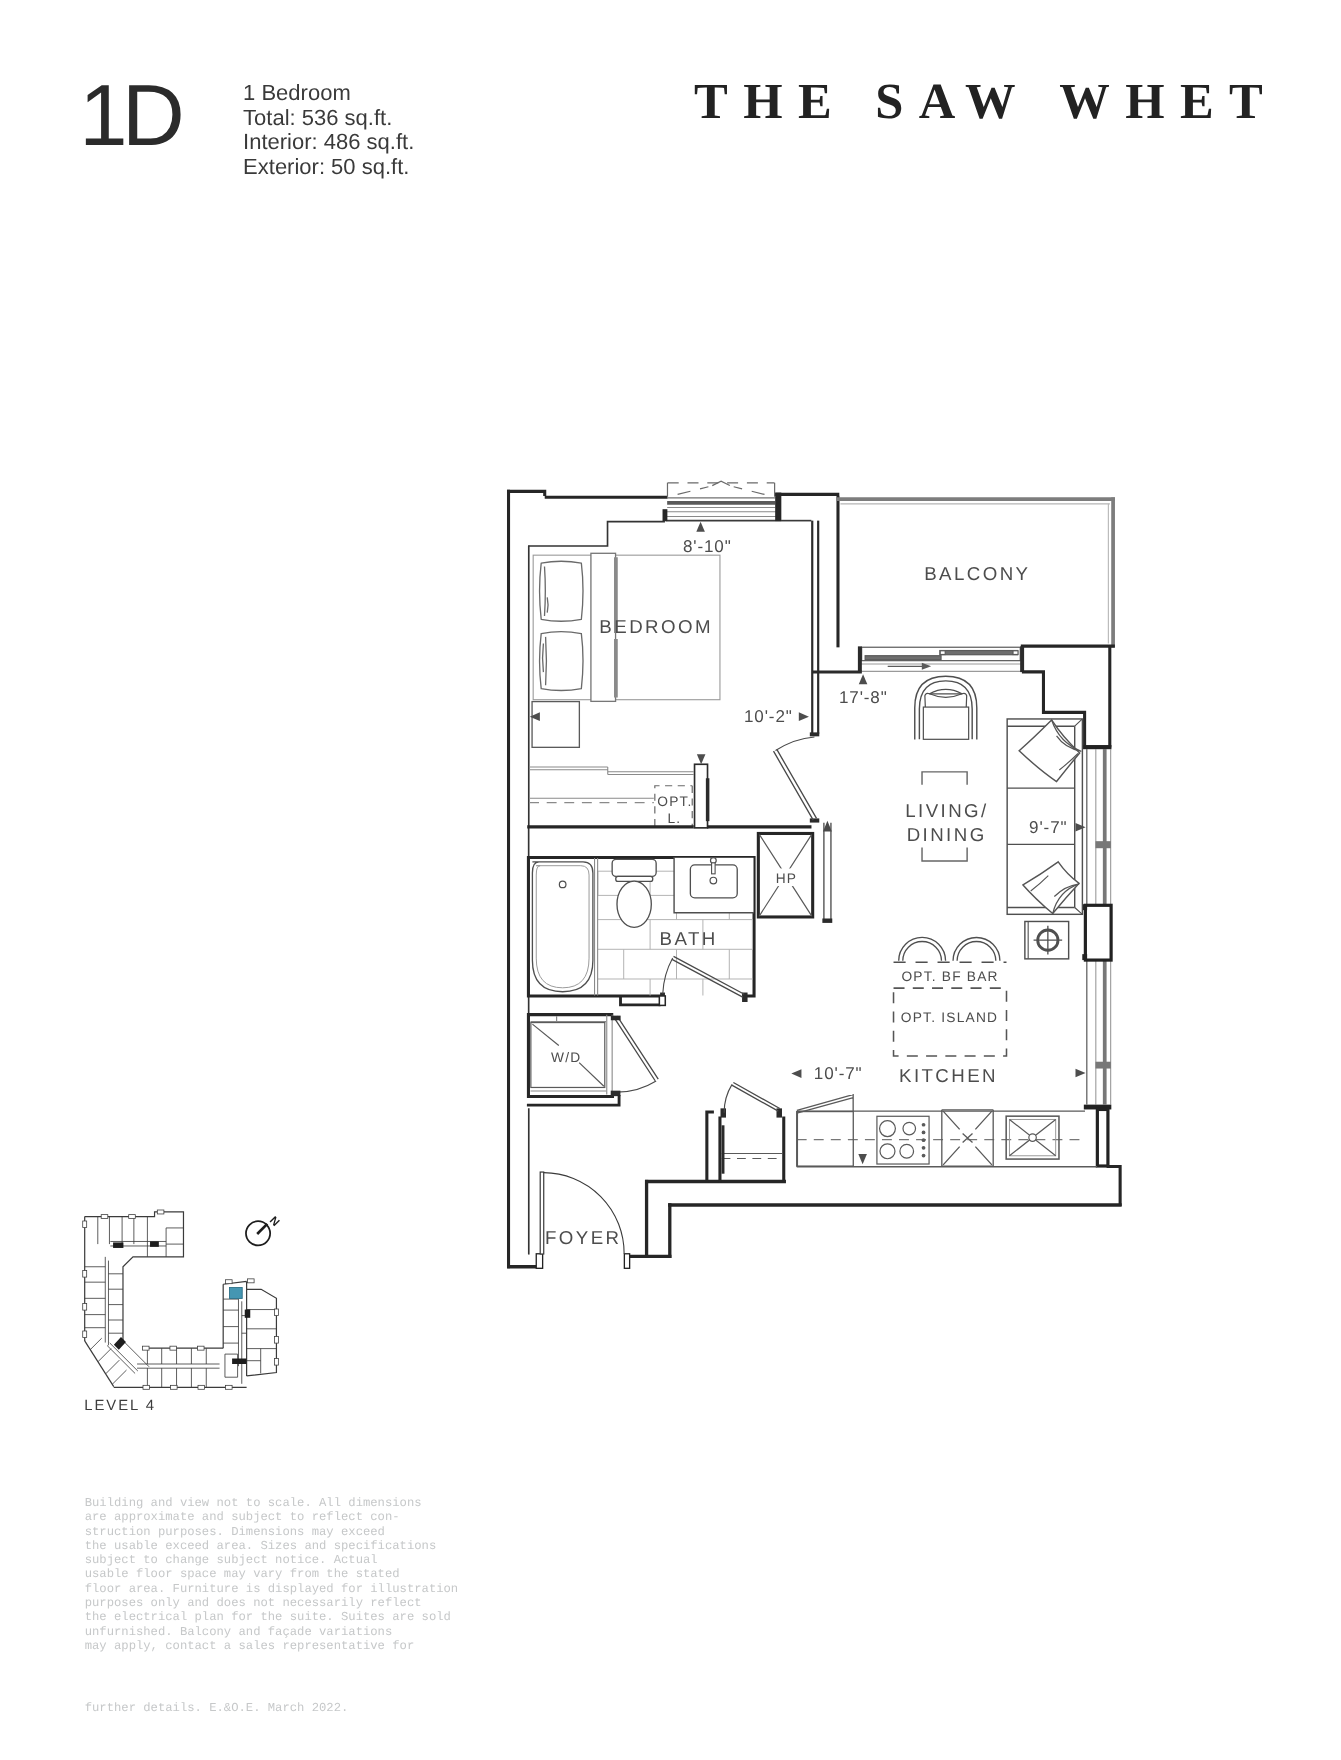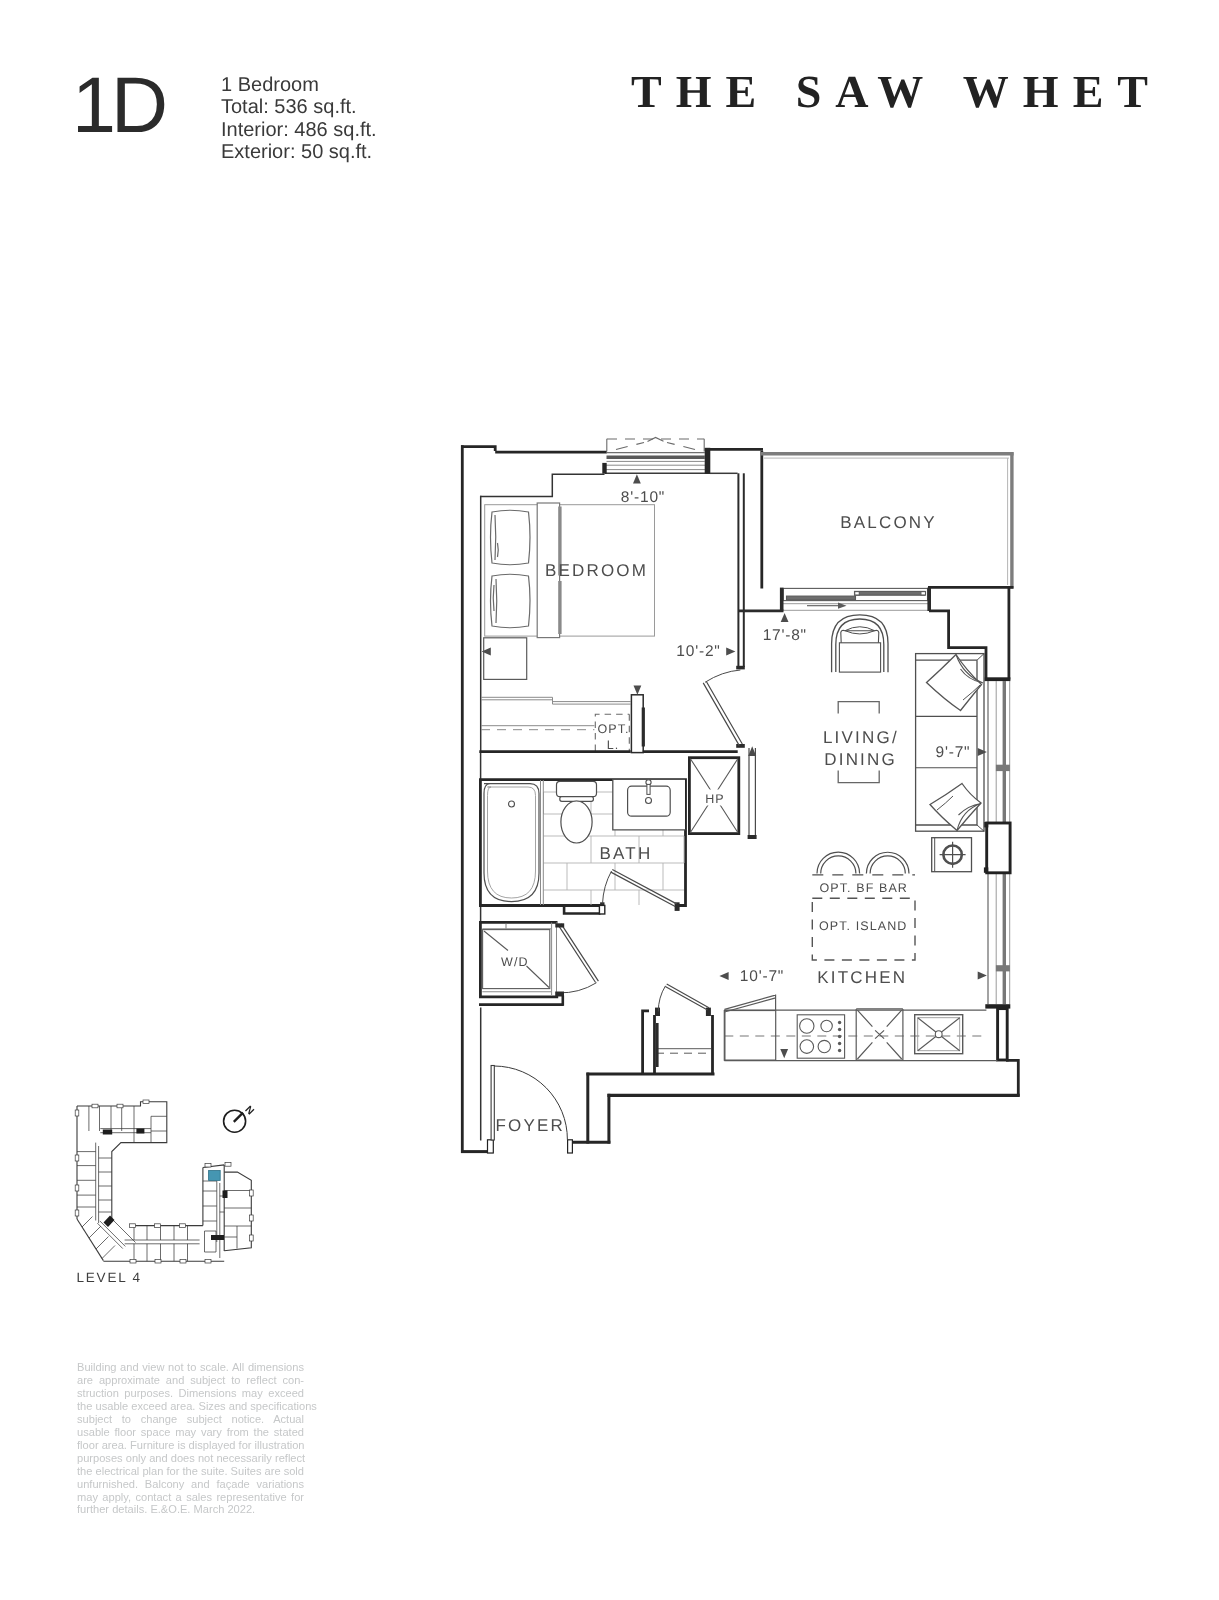--- a/index.html
+++ b/index.html
@@ -3,22 +3,22 @@
 <meta charset="utf-8">
 <style>
 html,body{margin:0;padding:0;background:#ffffff;}
 body{width:1219px;height:1600px;position:relative;font-family:"Liberation Sans",sans-serif;}
 svg{transform:translateZ(0);}
 svg text{font-family:"Liberation Sans",sans-serif;text-rendering:geometricPrecision;}
 .room{font-size:17px;letter-spacing:2.2px;fill:#4d4d4d;}
 .small{font-size:12.5px;letter-spacing:1.1px;fill:#4d4d4d;}
 .dim{font-size:15.5px;letter-spacing:0.8px;fill:#4d4d4d;}
 .disc{position:absolute;left:77px;top:1361px;width:227px;color:#c6c8c9;font-size:11.1px;line-height:12.95px;}
-.disc div{text-align:justify;text-align-last:justify;white-space:nowrap;}
-.disc div.last{text-align-last:left;}
+.disc div{text-align:justify;text-align-last:justify;white-space:nowrap;font-family:Liberation Mono, monospace;}
+.disc div.last{text-align-last:left;margin-top:44px;}
 </style>
 </head>
 <body>
 <svg width="1219" height="1600" viewBox="0 0 1219 1600" xmlns="http://www.w3.org/2000/svg">
 <rect x="0" y="0" width="1219" height="1600" fill="#ffffff"></rect>
 
 <g>
 <text x="72" y="132" font-size="79" letter-spacing="-5" fill="#2b2b2b">1D</text>
 </g>
 

